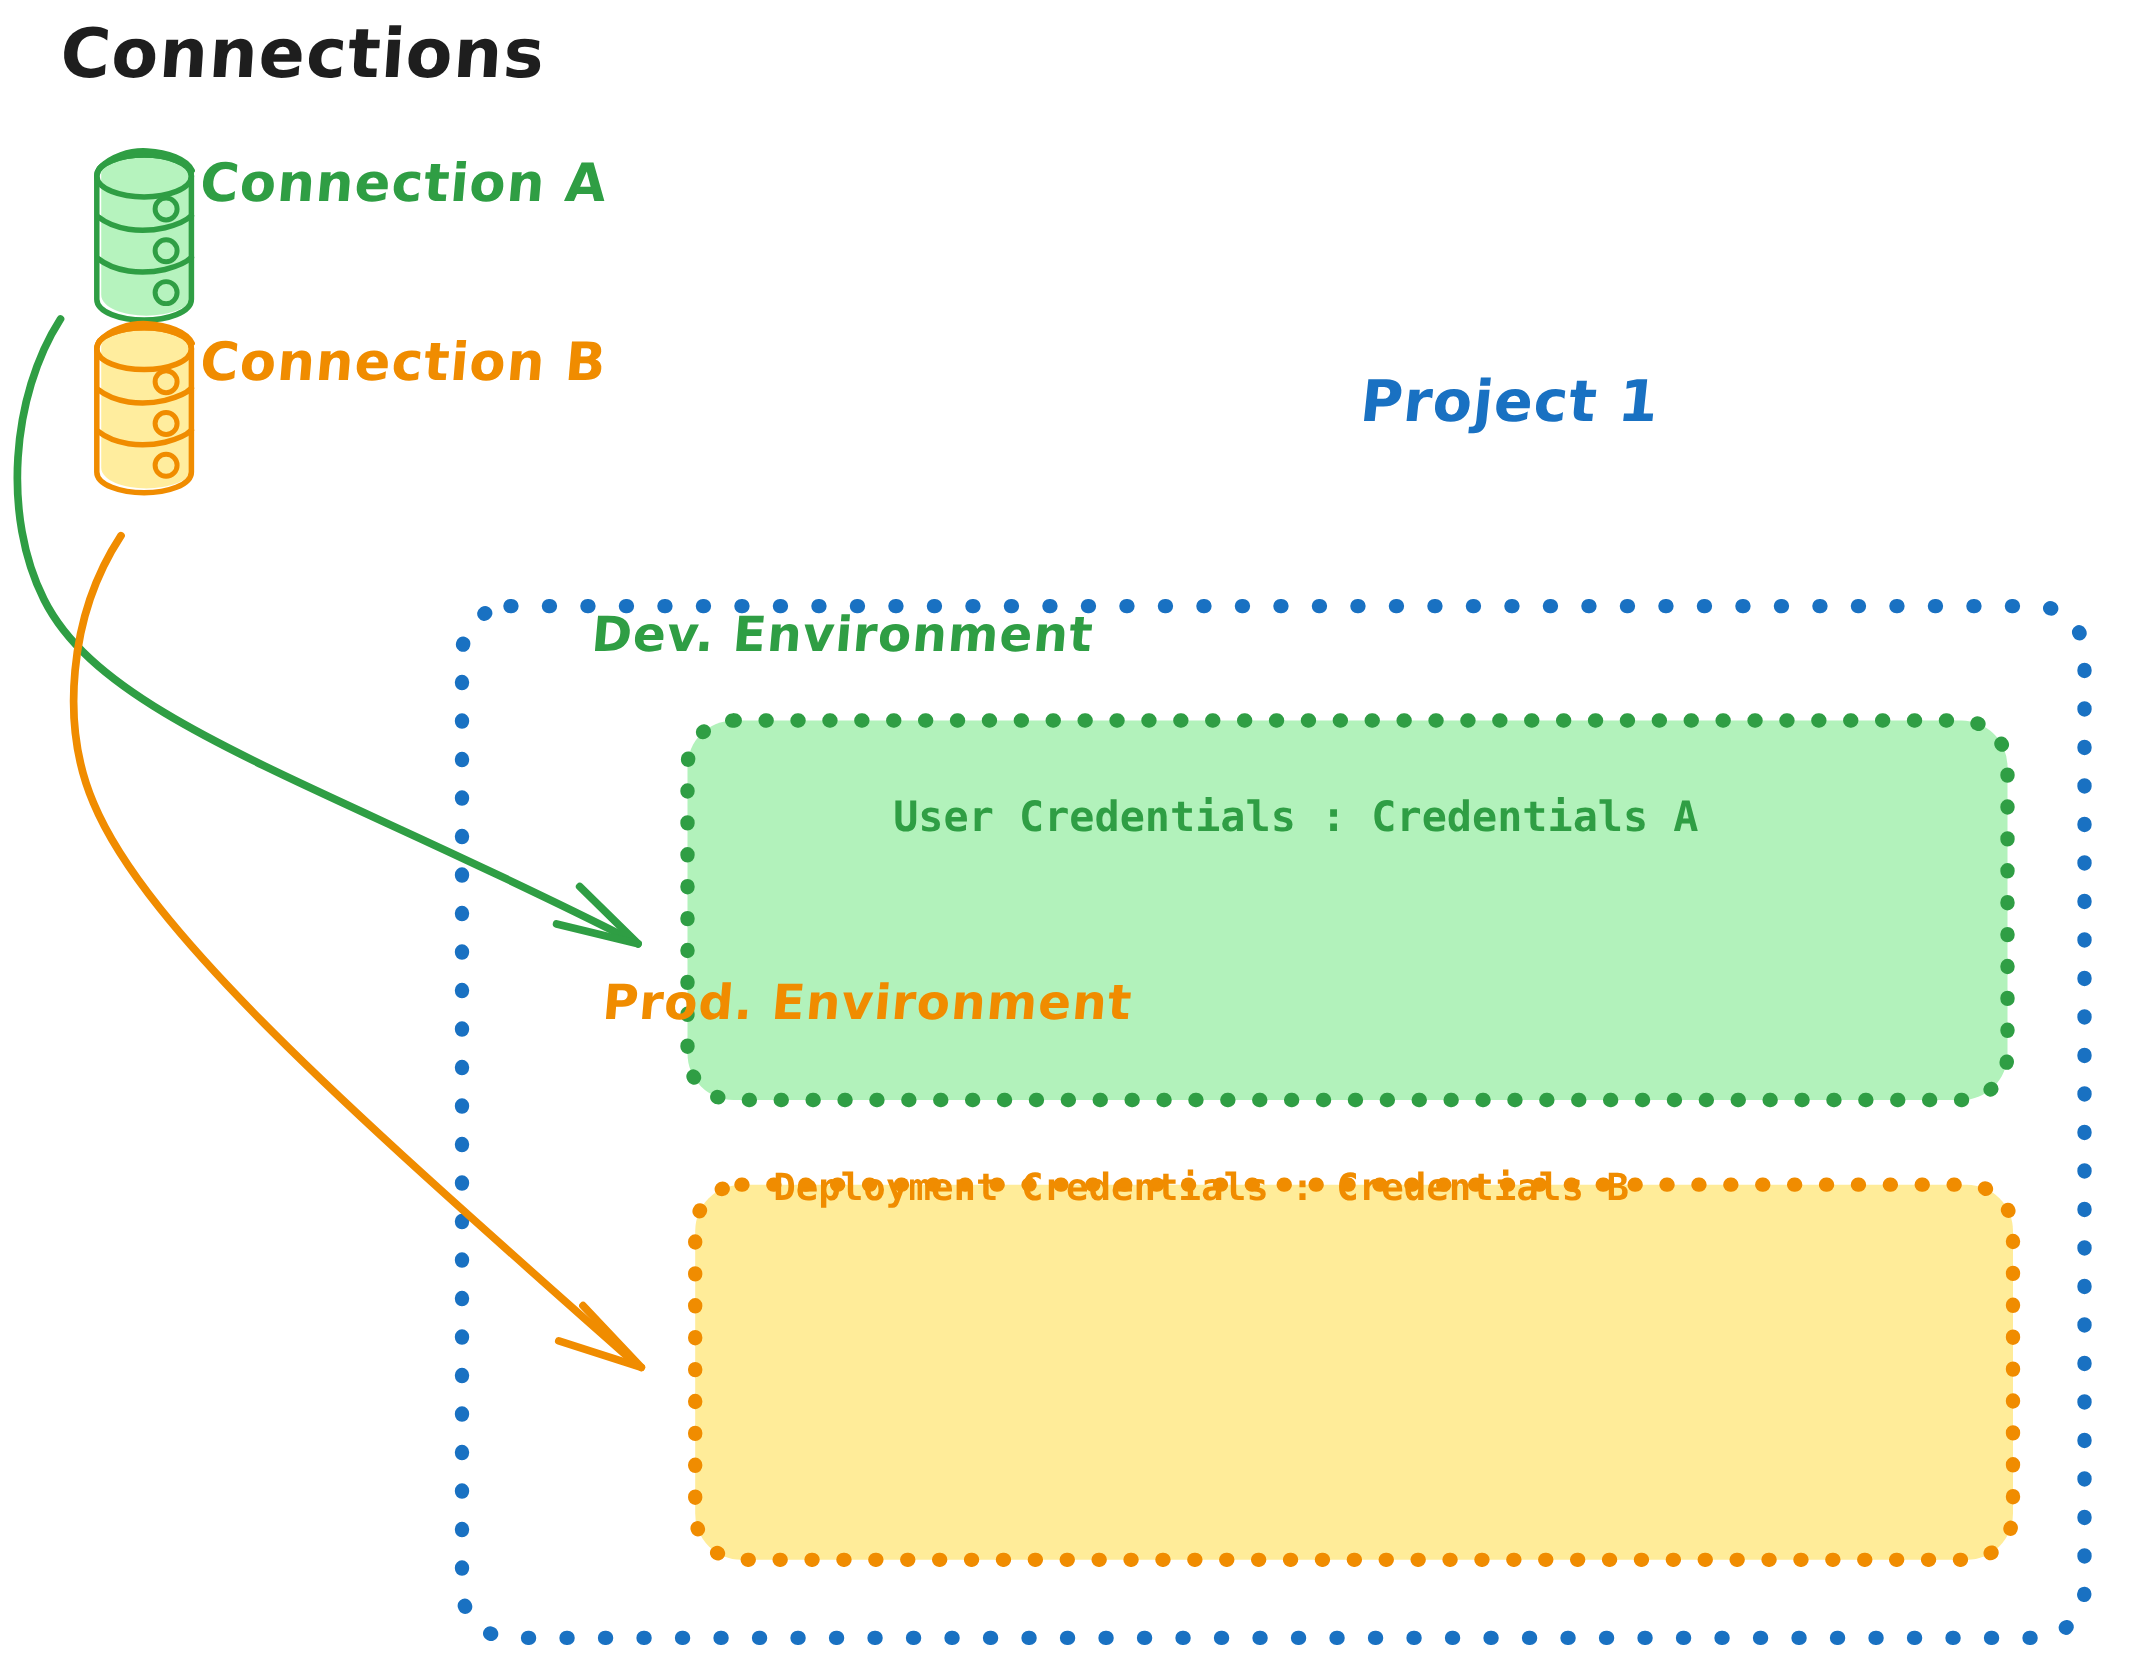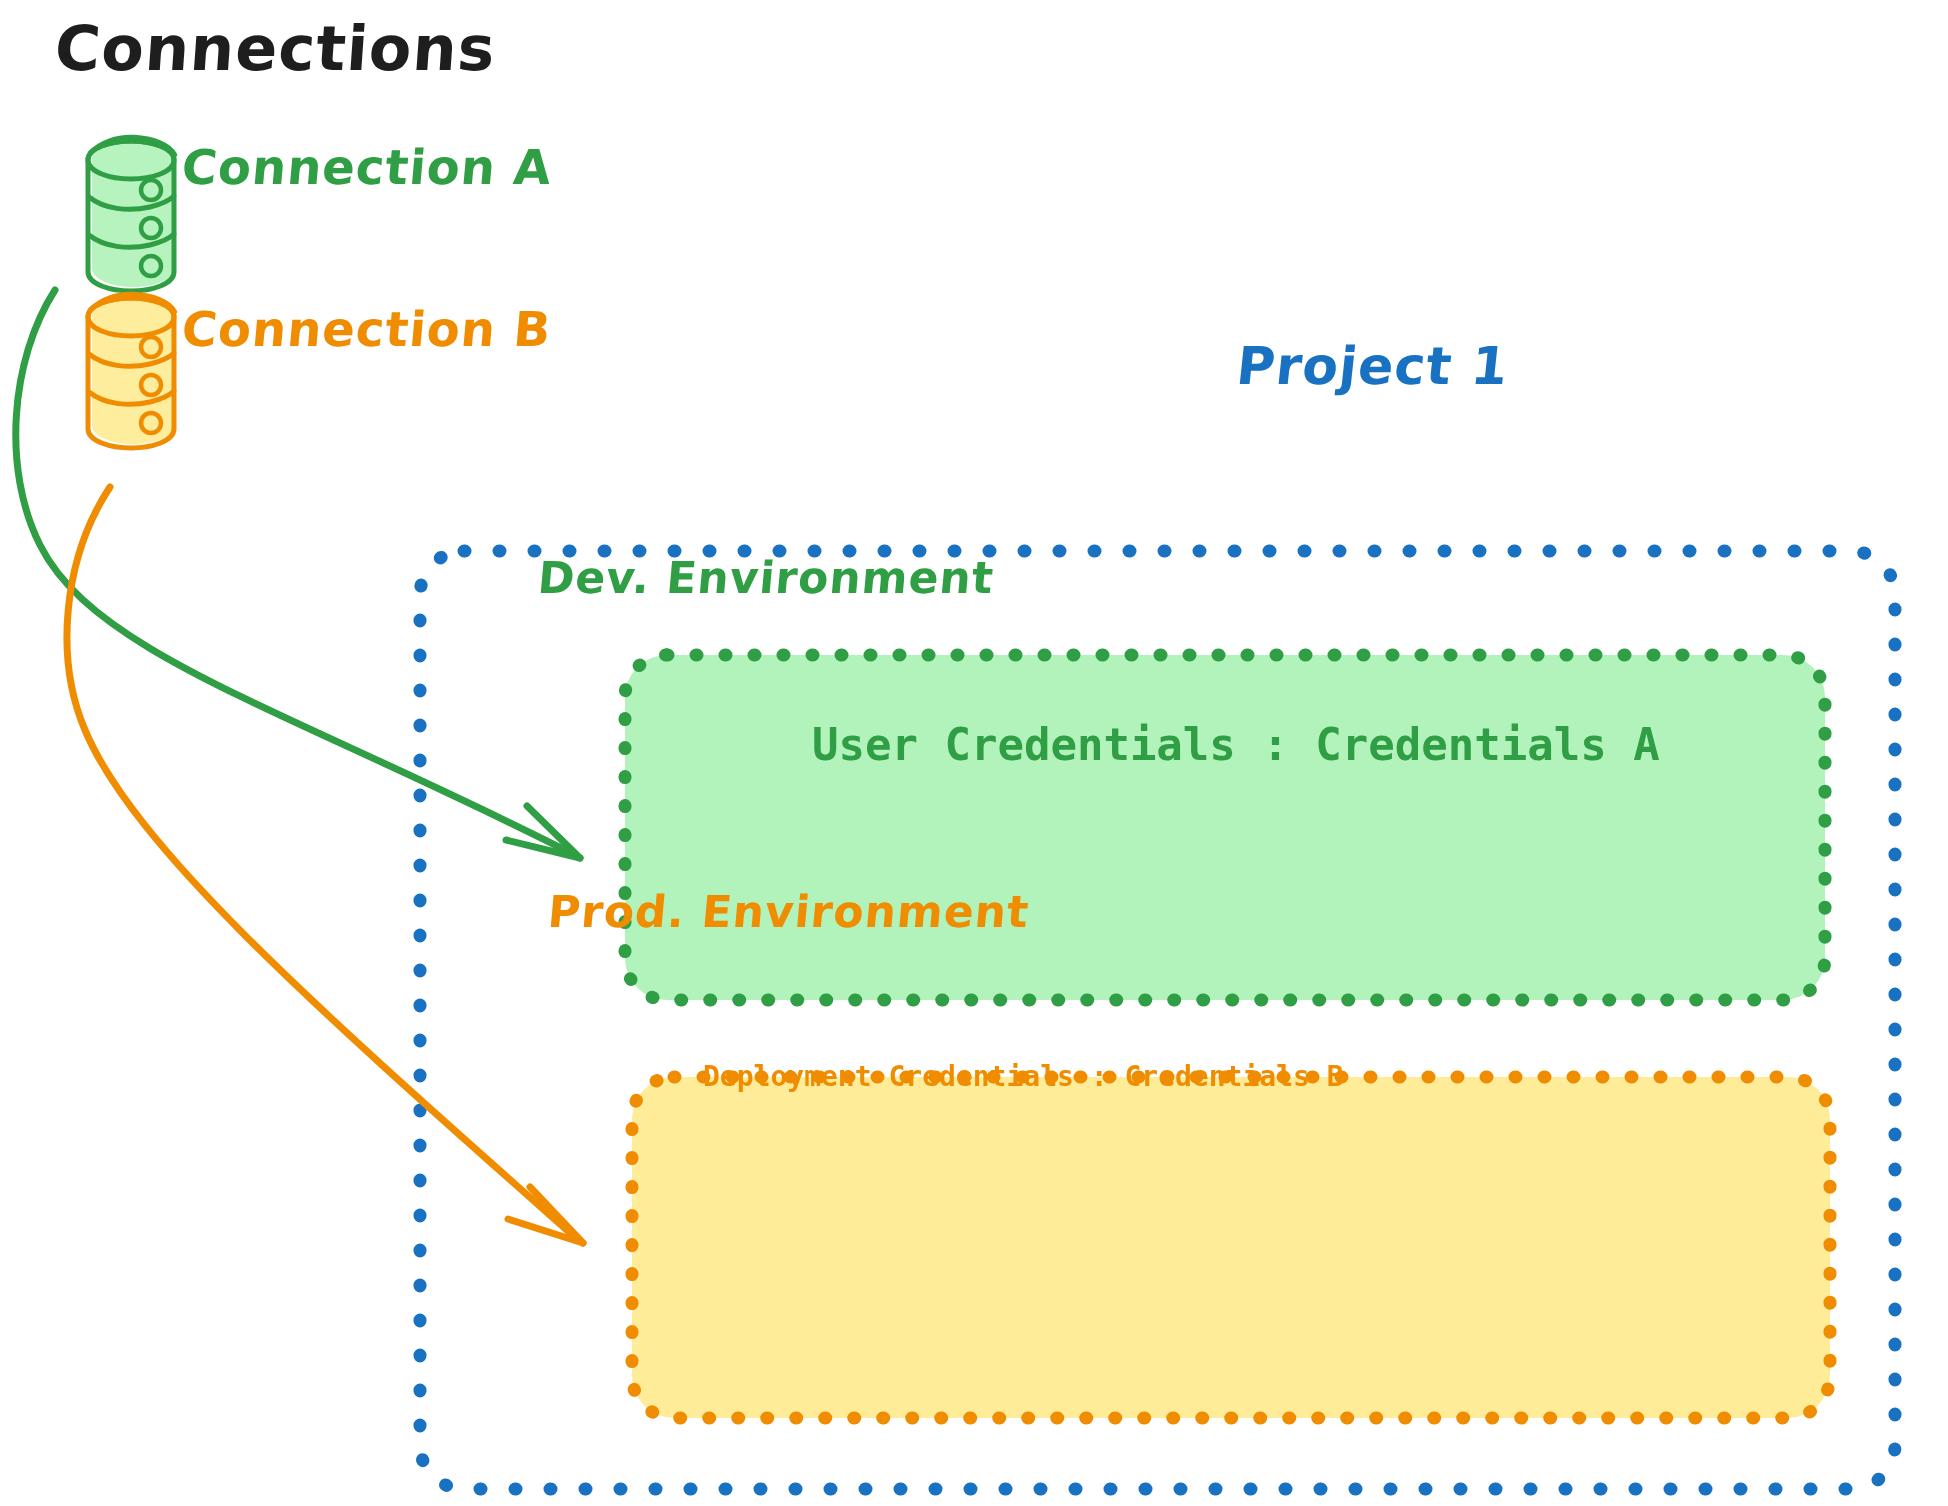--- a/index.html
+++ b/index.html
@@ -82,27 +82,27 @@
   #label-prod-env {
     left: 548px;
     top: 890px;
     font-size: 44px;
     color: #f08c00;
     transform: skewX(-5deg);
   }
   #cred-dev {
     left: 812px;
     top: 723px;
-    font-size: 44px;
+    font-size: 38px;
     color: #2f9e44;
   }
   #cred-prod {
     left: 703px;
     top: 1063px;
-    font-size: 28px;
+    font-size: 34px;
     color: #f08c00;
   }
 </style>
 </head>
 <body>
 
 <div id="stage">
 
   <svg class="layer" viewBox="0 0 1948 1506">
 

